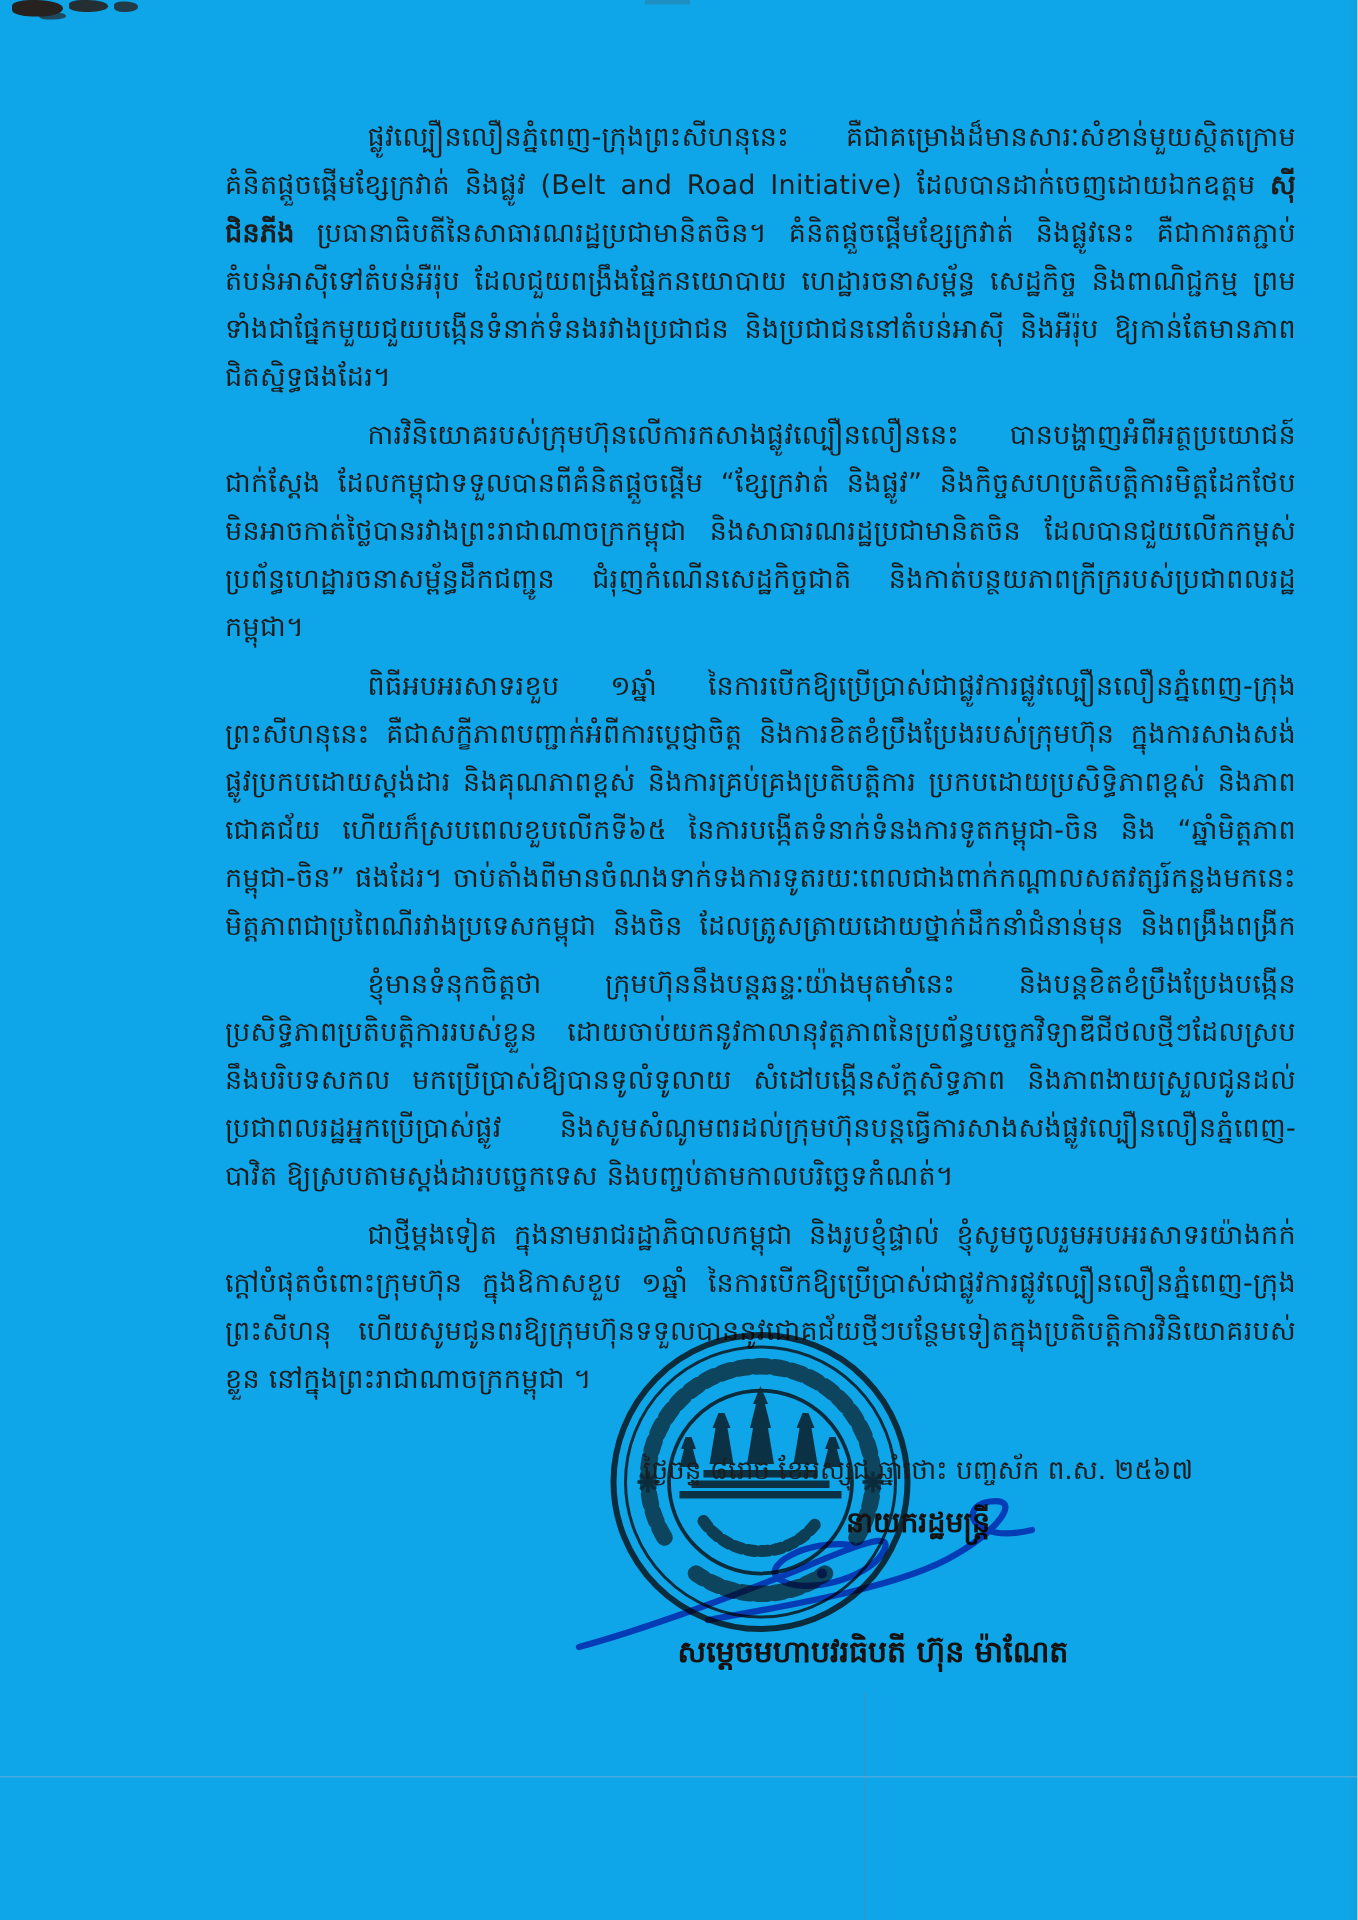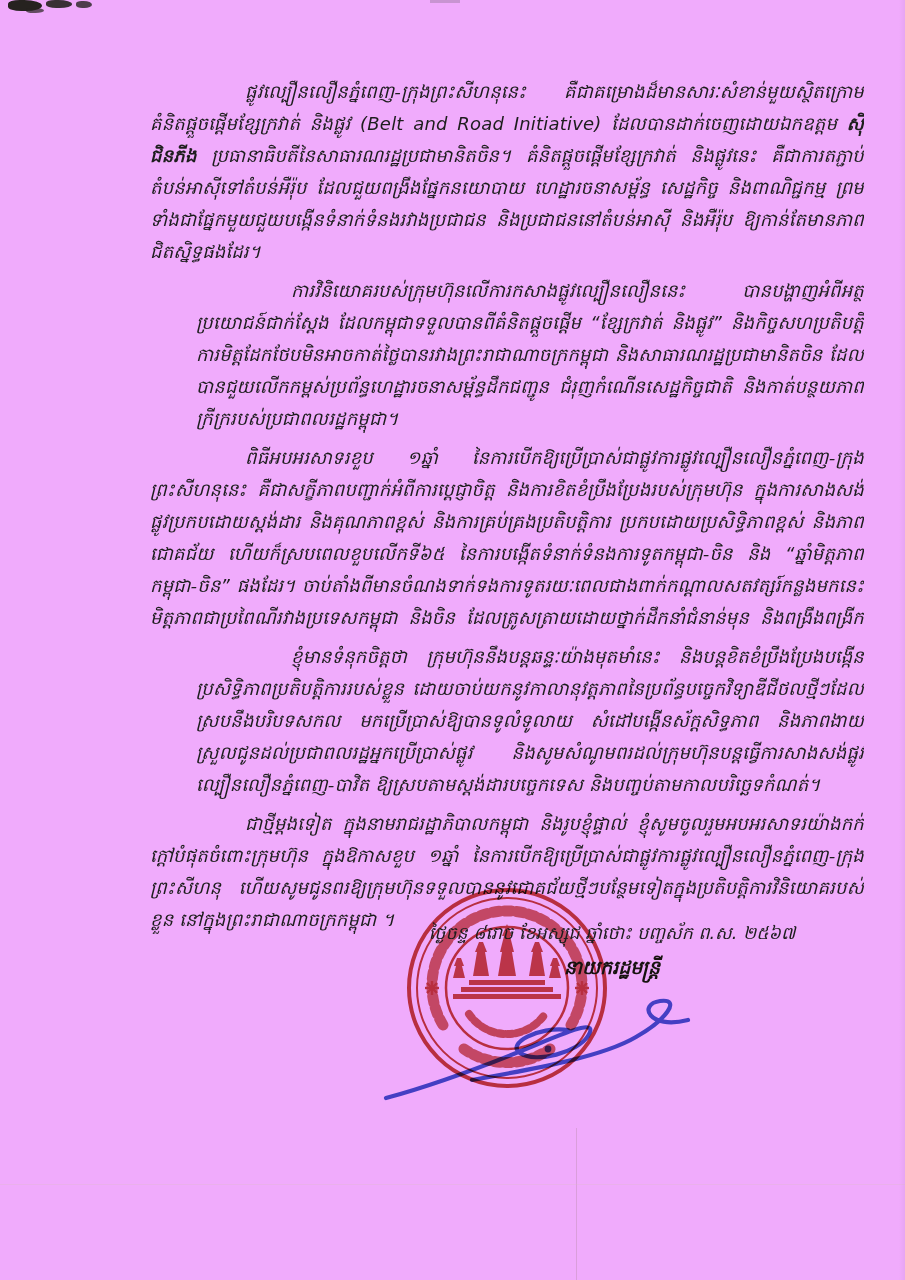--- a/index.html
+++ b/index.html
@@ -1,21 +1,21 @@
 <!DOCTYPE html>
 <html><head>
 <meta charset="utf-8">
 <style>
   html,body{margin:0;padding:0;}
   body{
     width:905px;height:1280px;position:relative;overflow:hidden;
     background:#fefefe;
     font-family:"DejaVu Sans","Liberation Sans",sans-serif;
   }
-  .page{position:absolute;inset:0;background:#f0abfc;font-style:italic;}
+  .page{position:absolute;inset:0;background:#0ea5e9;}
   
   .edge-right{position:absolute;top:0;right:0;width:6px;height:1280px;
     background:linear-gradient(to right,rgba(0,0,0,0),rgba(0,0,0,0.04));}
   .crease-v{position:absolute;left:576px;top:1128px;width:1px;height:152px;
     background:rgba(150,120,120,0.25);}
   .crease-h{position:absolute;left:0;top:1184px;width:905px;height:1px;
     background:rgba(220,190,190,0.28);}
   
   .smudge{position:absolute;left:6px;top:0;width:100px;height:16px;}
   .smudge i{position:absolute;background:#26221f;border-radius:40% 60% 55% 45%;display:block;}
@@ -25,26 +25,26 @@
   .smudge i:nth-child(4){left:20px;top:8px;width:18px;height:5px;opacity:.7;}
   .topdash{position:absolute;top:0;height:3px;background:rgba(80,80,80,0.25);}
 
   .textblock{position:absolute;left:150px;top:76px;width:714px;color:#1d1d1d;}
   .para{
     margin:0 0 7px 0;text-indent:95px;text-align:justify;
     font-size:18px;line-height:32px;overflow:hidden;
     letter-spacing:0.2px;
   }
   .para.l6{height:192px;}
-  .para.l5{height:160px;margin-left:46px;}
+  .para.l5{height:160px;}
   .para.l4{height:130px;}
   .b{font-weight:bold;}
 
   .dateblock{position:absolute;left:352px;top:916px;width:520px;text-align:center;color:#1d1d1d;z-index:3;}
-  .dateline{font-size:17.5px;line-height:34px;white-space:nowrap;}
+  .dateline{font-size:17.5px;line-height:34px;white-space:nowrap;margin-top:48px;}
   .signer-title{font-size:19px;font-weight:bold;line-height:34px;color:#17120f;}
   .signer-name{
     position:absolute;left:402px;top:1088px;width:360px;text-align:center;
     font-size:20px;font-weight:bold;color:#17120f;z-index:4;white-space:nowrap;
   }
   .seal{position:absolute;left:403px;top:884px;width:208px;height:208px;z-index:2;
     mix-blend-mode:multiply;opacity:0.92;}
   .signature{position:absolute;left:372px;top:982px;width:326px;height:132px;z-index:5;
     mix-blend-mode:multiply;}
 </style>
@@ -117,14 +117,15 @@
   </div>
 
   <svg class="signature" viewBox="0 0 326 132">
     <g stroke="#3950c2" stroke-width="4.2" fill="none" stroke-linecap="round" stroke-linejoin="round" opacity="0.92">
       <path d="M14,116 C58,104 118,82 166,62 C204,46 226,38 216,54 C206,70 164,82 148,71 C134,62 166,44 196,48"></path>
       <path d="M100,98 C168,86 232,74 264,55 C294,38 310,16 288,19 C266,22 276,48 316,38"></path>
     </g>
     <circle cx="176" cy="67" r="3.4" fill="#3950c2" opacity="0.92"></circle>
   </svg>
 
+  <div class="signer-name">សម្តេចមហាបវរធិបតី ហ៊ុន ម៉ាណែត</div>
 
 </div>
 
 </body></html>

